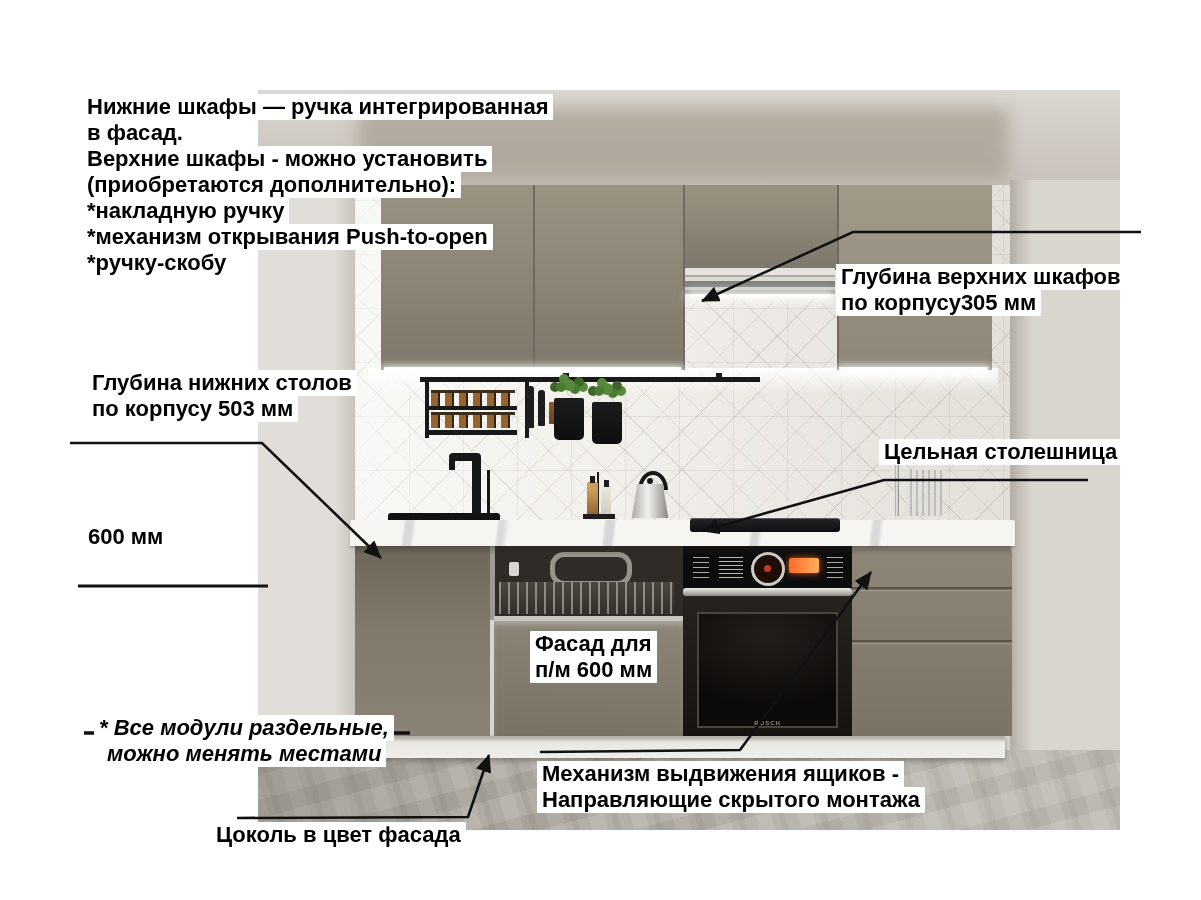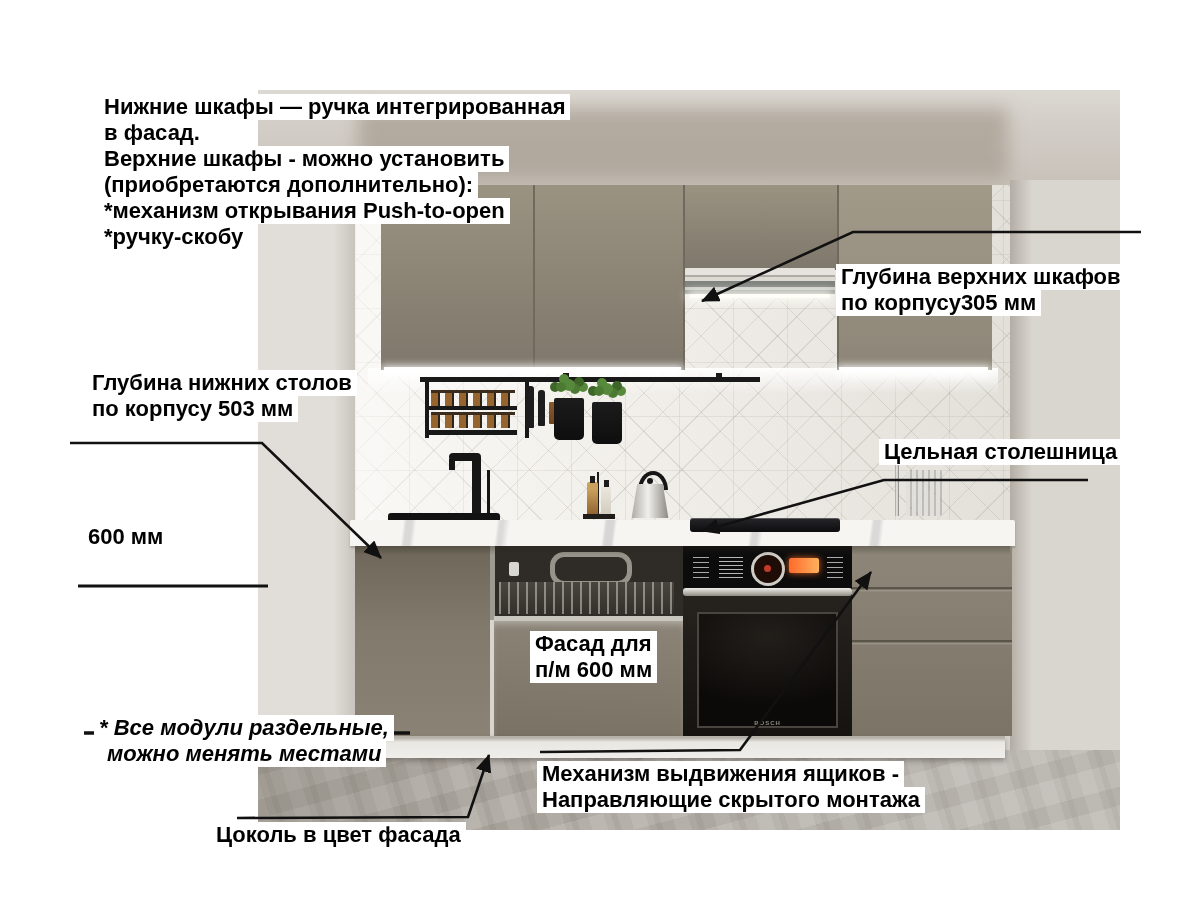--- a/index.html
+++ b/index.html
@@ -205,25 +205,26 @@
     </defs>
     <polyline points="1141,232 853,232 702,301" fill="none" stroke="#111" stroke-width="2.6" marker-end="url(#ah)"></polyline>
     <polyline points="70,443 262,443 381,558" fill="none" stroke="#111" stroke-width="2.6" marker-end="url(#ah)"></polyline>
     <line x1="78" y1="586" x2="268" y2="586" stroke="#111" stroke-width="3"></line>
     <polyline points="1088,480 884,480 702,531" fill="none" stroke="#111" stroke-width="2.6" marker-end="url(#ah)"></polyline>
     <line x1="84" y1="733" x2="410" y2="733" stroke="#111" stroke-width="3.5"></line>
     <polyline points="237,818 468,817 489,755" fill="none" stroke="#111" stroke-width="2.6" marker-end="url(#ah)"></polyline>
     <polyline points="540,752 740,750 871,572" fill="none" stroke="#111" stroke-width="2.6" marker-end="url(#ah)"></polyline>
   </svg>
 
-  <div class="note" style="left:99px;top:94px;">
+  <div class="note" style="left:82px;top:94px;">
     <span class="hl">Нижние шкафы — ручка интегрированная</span>
     <span class="hl">в фасад.</span>
     <span class="hl">Верхние шкафы - можно установить</span>
     <span class="hl">(приобретаются дополнительно):</span>
+    <span class="hl">*накладную ручку</span>
     <span class="hl">*механизм открывания Push-to-open</span>
     <span class="hl">*ручку-скобу</span>
   </div>
 
   <div class="note" style="left:836px;top:264px;">
     <span class="hl">Глубина верхних шкафов</span>
     <span class="hl">по корпусу305 мм</span>
   </div>
 
   <div class="note" style="left:52px;top:370px;margin-left:35px;">

